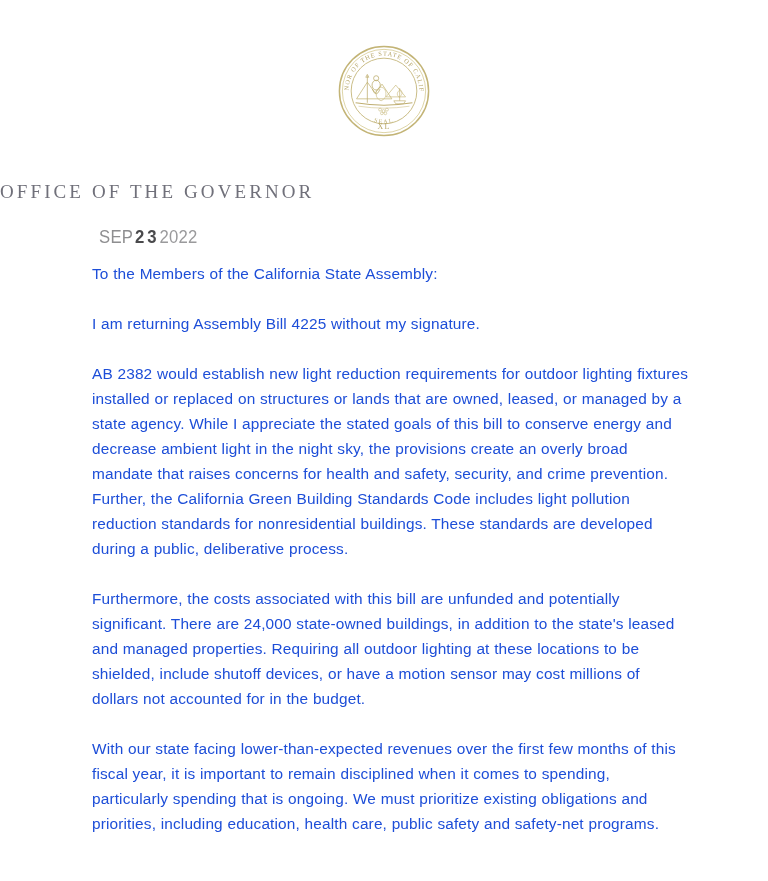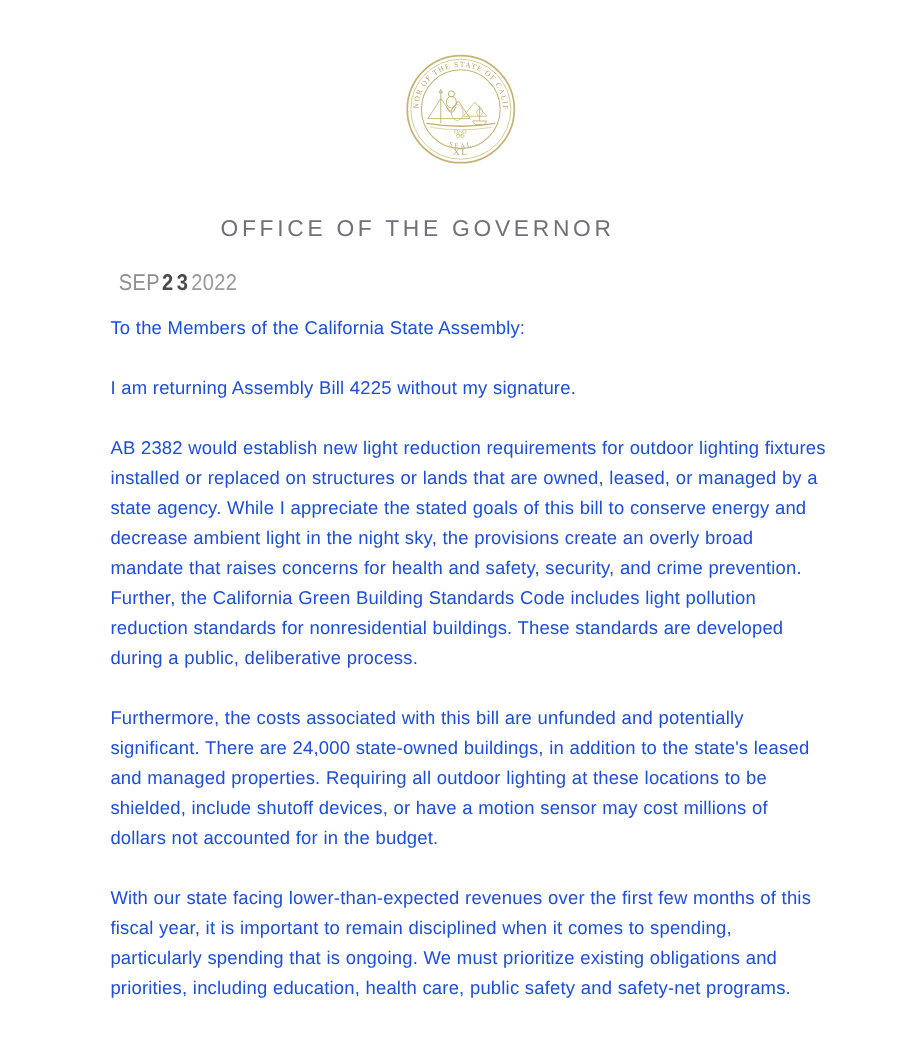--- a/index.html
+++ b/index.html
@@ -48,22 +48,21 @@
     position: relative;
   }
   .seal svg { display: block; }
 
   
   .office-title {
     position: absolute;
     top: 181px;
     left: 0;
     width: 696px;
-    text-align: center;
-    font-family: Liberation Sans, sans-serif;
+    font-family: Liberation Serif, serif;
     font-size: 19px;
     letter-spacing: 3.1px;
     color: #70707a;
     white-space: nowrap;
   }
 
   
   .date-stamp {
     position: absolute;
     top: 226px;

